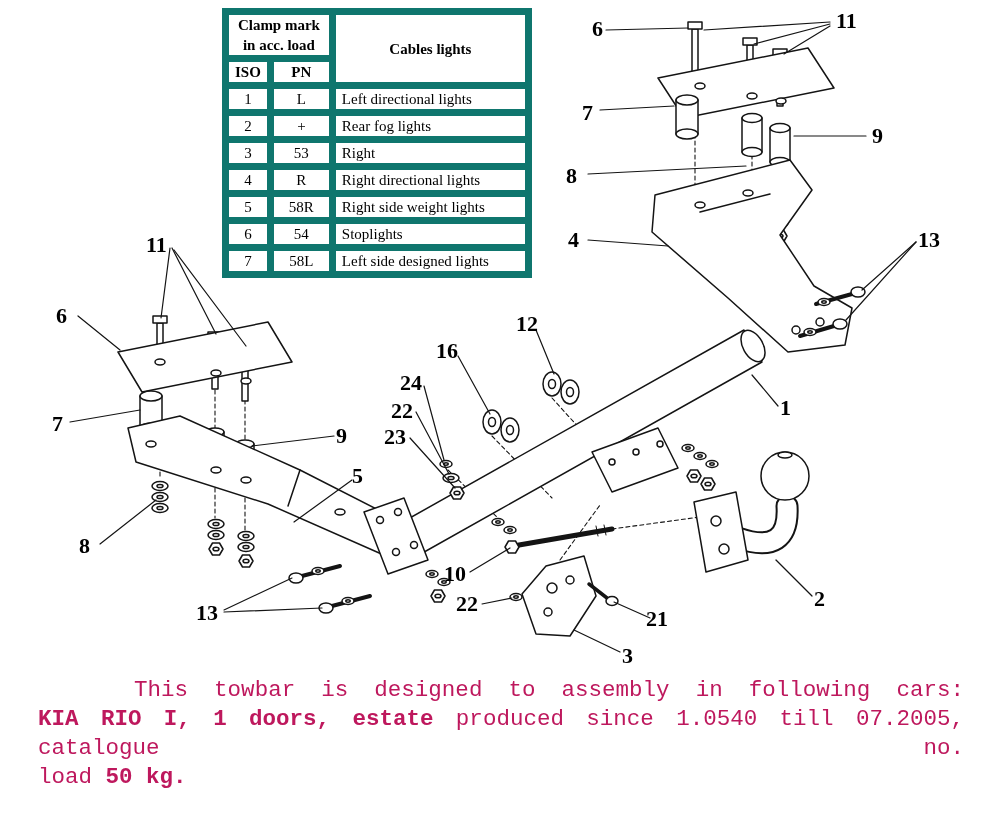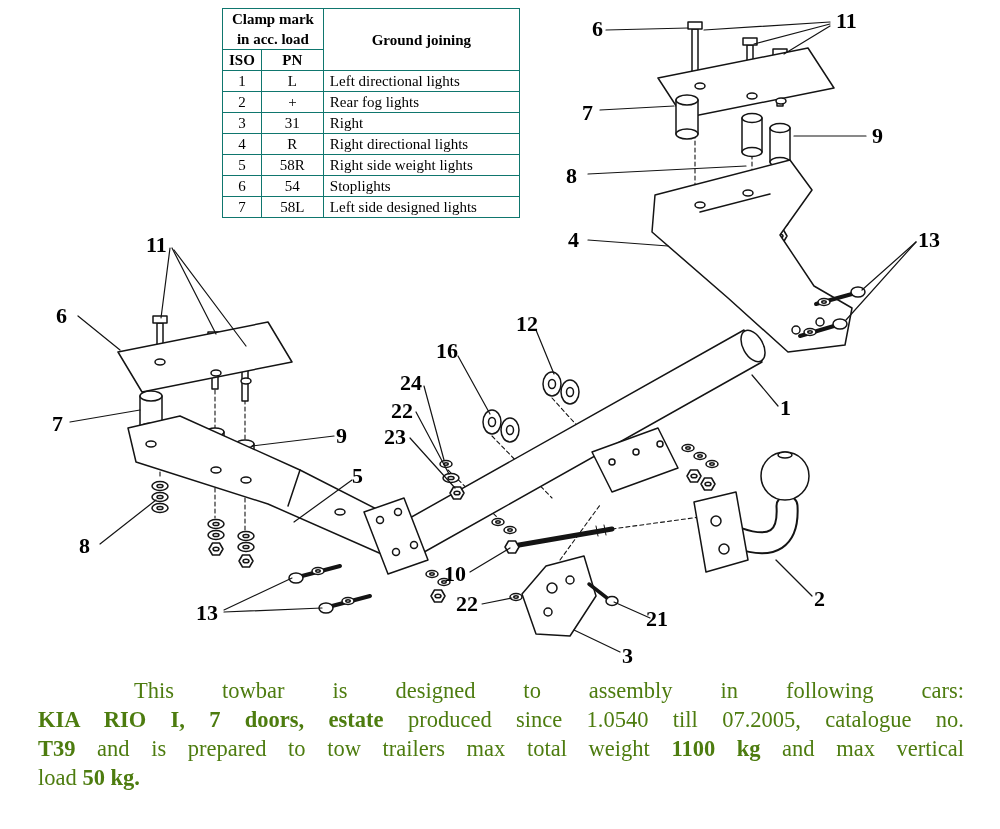--- a/index.html
+++ b/index.html
@@ -2,35 +2,35 @@
 <html><head>
 <meta charset="utf-8">
 <style>
   html,body { margin:0; padding:0; background:#fff; }
   .page { position:relative; width:1000px; height:829px; background:#fff;
           font-family:"Liberation Serif", serif; overflow:hidden; }
 
   
   .clamp-table { position:absolute; left:222px; top:8px; border-collapse:collapse;
                  font-size:15px; color:#000; background:#fff; }
-  .clamp-table td { border:1px solid #0f766e; padding:0 6px; height:20px; line-height:20px;
+  .clamp-table td { border:7px solid #0f766e; padding:0 6px; height:20px; line-height:20px;
                     white-space:nowrap; }
   .clamp-table .hdr { font-weight:bold; text-align:center; }
   .clamp-table .c  { text-align:center; }
   .col-iso { width:36px; }
   .col-pn  { width:62px; }
   .col-cab { width:196px; }
 
   
   .diagram { position:absolute; left:0; top:0; }
   .plbl { font-family:"Liberation Serif", serif; font-size:22px; font-weight:bold; fill:#000; }
 
   
   .footer { position:absolute; left:38px; top:676px; width:926px; font-size:22.5px;
-            line-height:29px; color:#4d7c0f; }
+            line-height:29px; color:#be185d;font-family:Liberation Mono, monospace; }
   .jline { text-align:justify; text-align-last:justify; }
   .indent { text-indent:96px; }
   .footer b { font-weight:bold; }
 </style>
 </head>
 <body>
 
 <div class="page">
 
   <svg class="diagram" width="1000" height="672" viewBox="0 0 1000 672">
@@ -320,39 +320,39 @@
         <col class="col-iso">
         <col class="col-pn">
         <col class="col-cab">
       </colgroup>
     <tbody>
         <tr>
       <td class="hdr" colspan="2">
         <div>Clamp mark</div>
         <div>in acc. load</div>
       </td>
-      <td class="hdr" rowspan="2">Ground joining</td>
+      <td class="hdr" rowspan="2">Cables lights</td>
     </tr>
     <tr>
       <td class="hdr">ISO</td>
       <td class="hdr">PN</td>
     </tr>
     <tr>
       <td class="c">1</td>
       <td class="c">L</td>
       <td>Left directional lights</td>
     </tr>
     <tr>
       <td class="c">2</td>
       <td class="c">+</td>
       <td>Rear fog lights</td>
     </tr>
     <tr>
       <td class="c">3</td>
-      <td class="c">31</td>
+      <td class="c">53</td>
       <td>Right</td>
     </tr>
     <tr>
       <td class="c">4</td>
       <td class="c">R</td>
       <td>Right directional lights</td>
     </tr>
     <tr>
       <td class="c">5</td>
       <td class="c">58R</td>
@@ -369,23 +369,20 @@
       <td>Left side designed lights</td>
     </tr>
   </tbody>
     </table>
 
   <div class="footer">
     <div class="jline indent">
       <span>This towbar is designed to assembly in following cars:</span>
     </div>
     <div class="jline">
-      <b>KIA RIO I, 7 doors, estate</b><span> produced since 1.0540 till 07.2005, catalogue no.</span>
-    </div>
-    <div class="jline">
-      <b>T39</b><span> and is prepared to tow trailers max total weight </span><b>1100 kg</b><span> and max vertical</span>
+      <b>KIA RIO I, 1 doors, estate</b><span> produced since 1.0540 till 07.2005, catalogue no.</span>
     </div>
     <div>
       <span>load </span><b>50 kg.</b>
     </div>
   </div>
 
 </div>
 
 </body></html>

